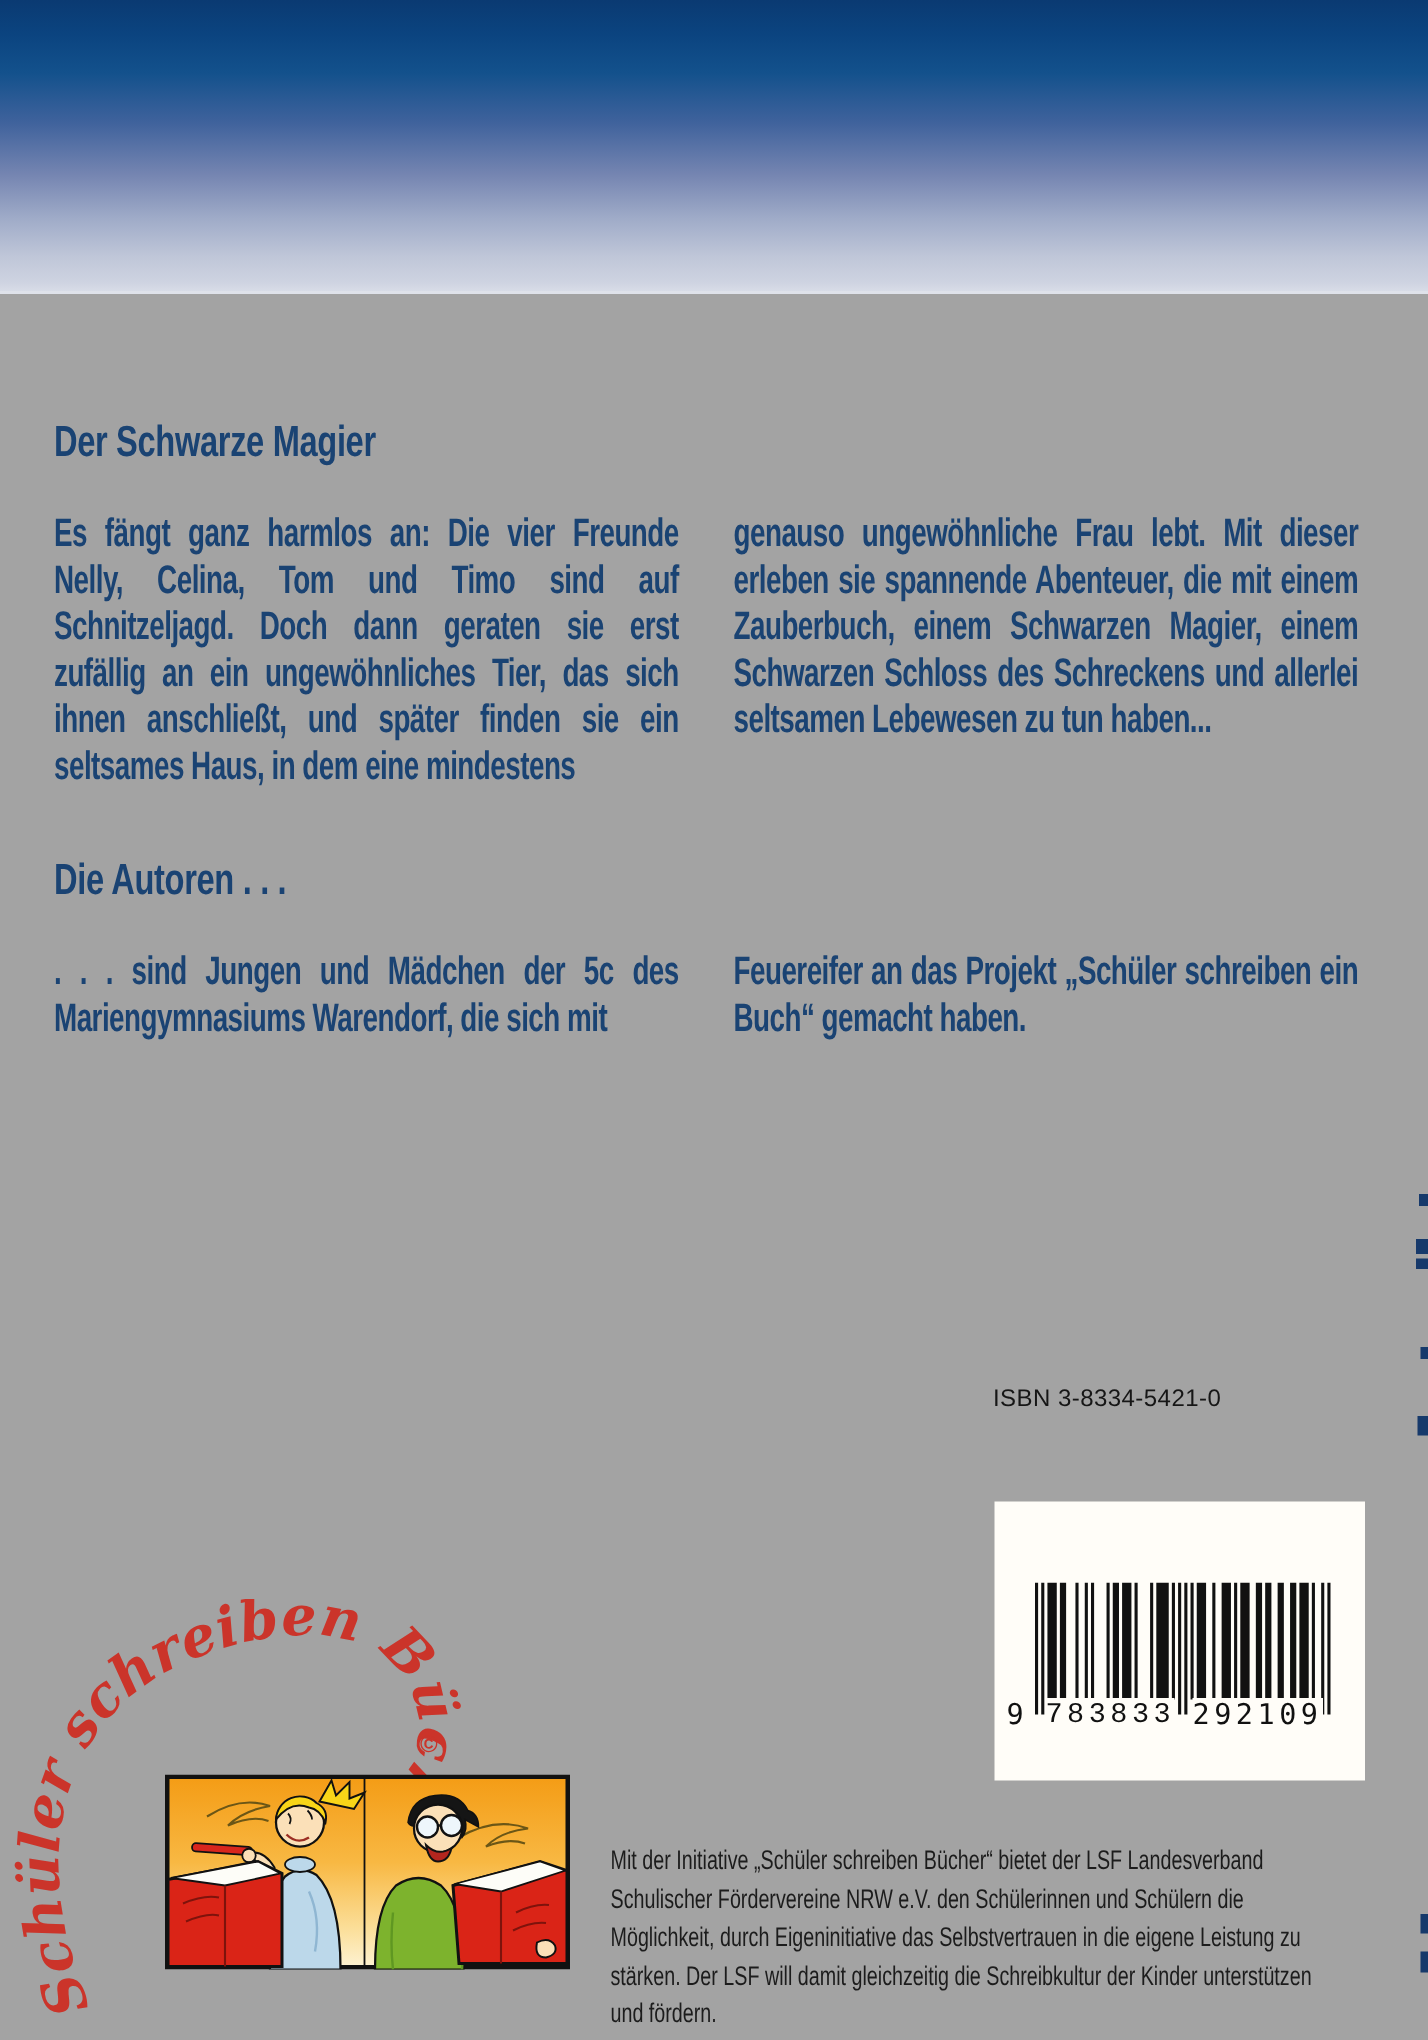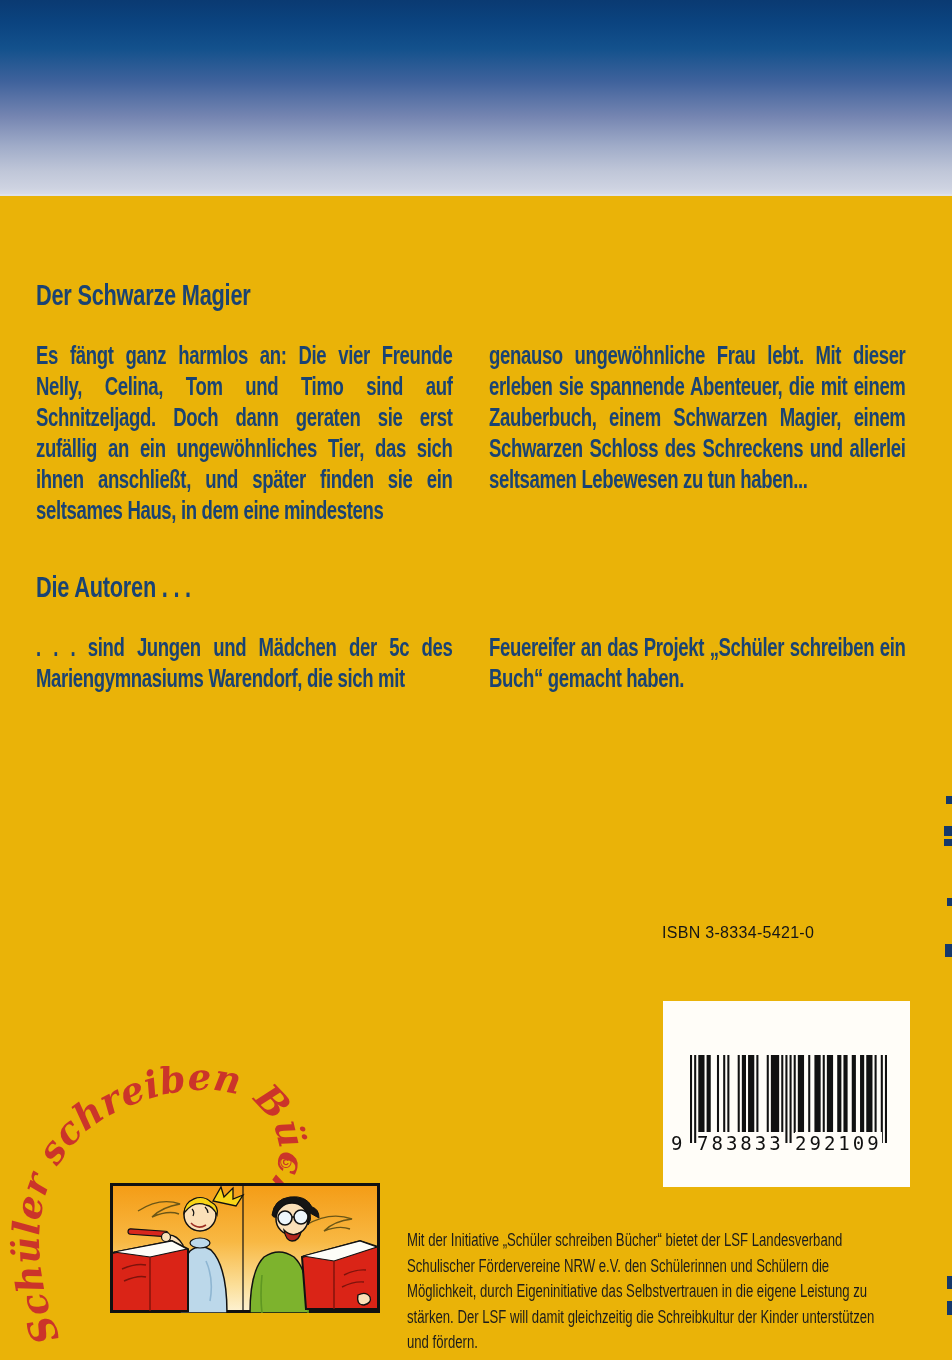--- a/index.html
+++ b/index.html
@@ -1,19 +1,19 @@
 <!DOCTYPE html>
 <html><head>
 <meta charset="utf-8">
 <style>
   html,body{margin:0;padding:0;background:#888;}
   .cover{
     position:relative;
     width:952px;height:1360px;
-    background:#eab308;
+    background:#a3a3a3;
     overflow:hidden;
     font-family:"Liberation Sans",sans-serif;
     margin:0 auto;
   }
   
   .top-banner{
     position:absolute;top:0;left:0;width:952px;height:194px;
     background:linear-gradient(180deg,
       #0a3a72 0%, #0b4480 12%, #13518c 25%, #3f629c 42%,
       #7585b1 60%, #9fabc8 75%, #bfc6d8 88%, #ced3e1 97%, #d8dce7 100%);
@@ -42,21 +42,21 @@
     position:absolute;left:663px;top:1001px;width:247px;height:186px;
     background:#fffdf8;
   }
   .barcode-svg{position:absolute;left:26px;top:54px;}
   .bc-digit{
     position:absolute;top:131px;
     font-family:"DejaVu Sans Mono",monospace;
     font-size:19px;color:#111;background:#fffdf8;
   }
   .bc-9{left:8px;}
-  .bc-g1{left:34px;letter-spacing:3px;}
+  .bc-g1{left:34px;letter-spacing:3px;font-family:Liberation Mono, monospace;}
   .bc-g2{left:132px;letter-spacing:3px;}
   
   .logo-arc{position:absolute;left:8px;top:1066px;}
   .logo-illustration{position:absolute;left:110px;top:1183px;}
   
   .initiative{
     position:absolute;left:407px;top:1228px;
     width:668px;transform:scaleX(0.73);transform-origin:0 0;
     font-size:18px;line-height:25.5px;color:#1c1c1c;
     text-align:left;

